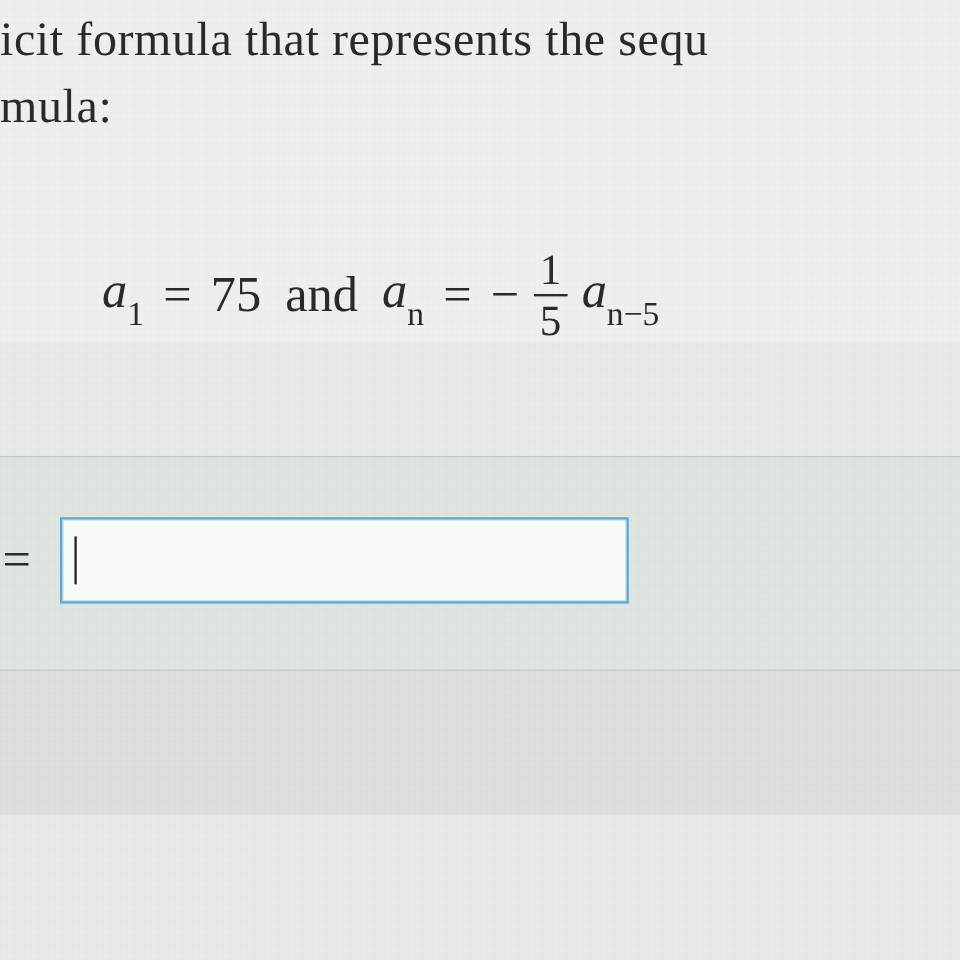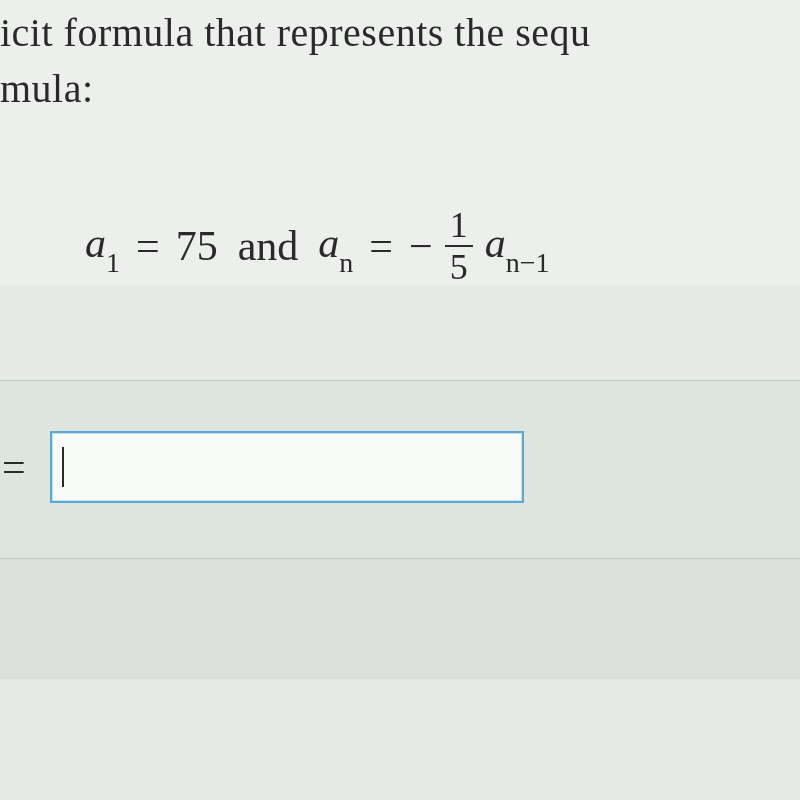--- a/index.html
+++ b/index.html
@@ -199,21 +199,21 @@
       <span class="var">a</span><span class="sub">n</span>
     </span>
     <span class="eq">=</span>
     <span class="minus">−</span>
     <span class="fraction">
       <span class="frac-num">1</span>
       <span class="frac-bar"></span>
       <span class="frac-den">5</span>
     </span>
     <span>
-      <span class="var">a</span><span class="sub">n−1</span>
+      <span class="var">a</span><span class="sub">n−5</span>
     </span>
   </div>
 </div>
 
 <div class="answer-section">
   <div class="answer-row">
     <span class="answer-eq">=</span>
     <div class="input-wrapper">
       <input type="text" class="answer-input" value="" style="">
       <div class="cursor-line"></div>

